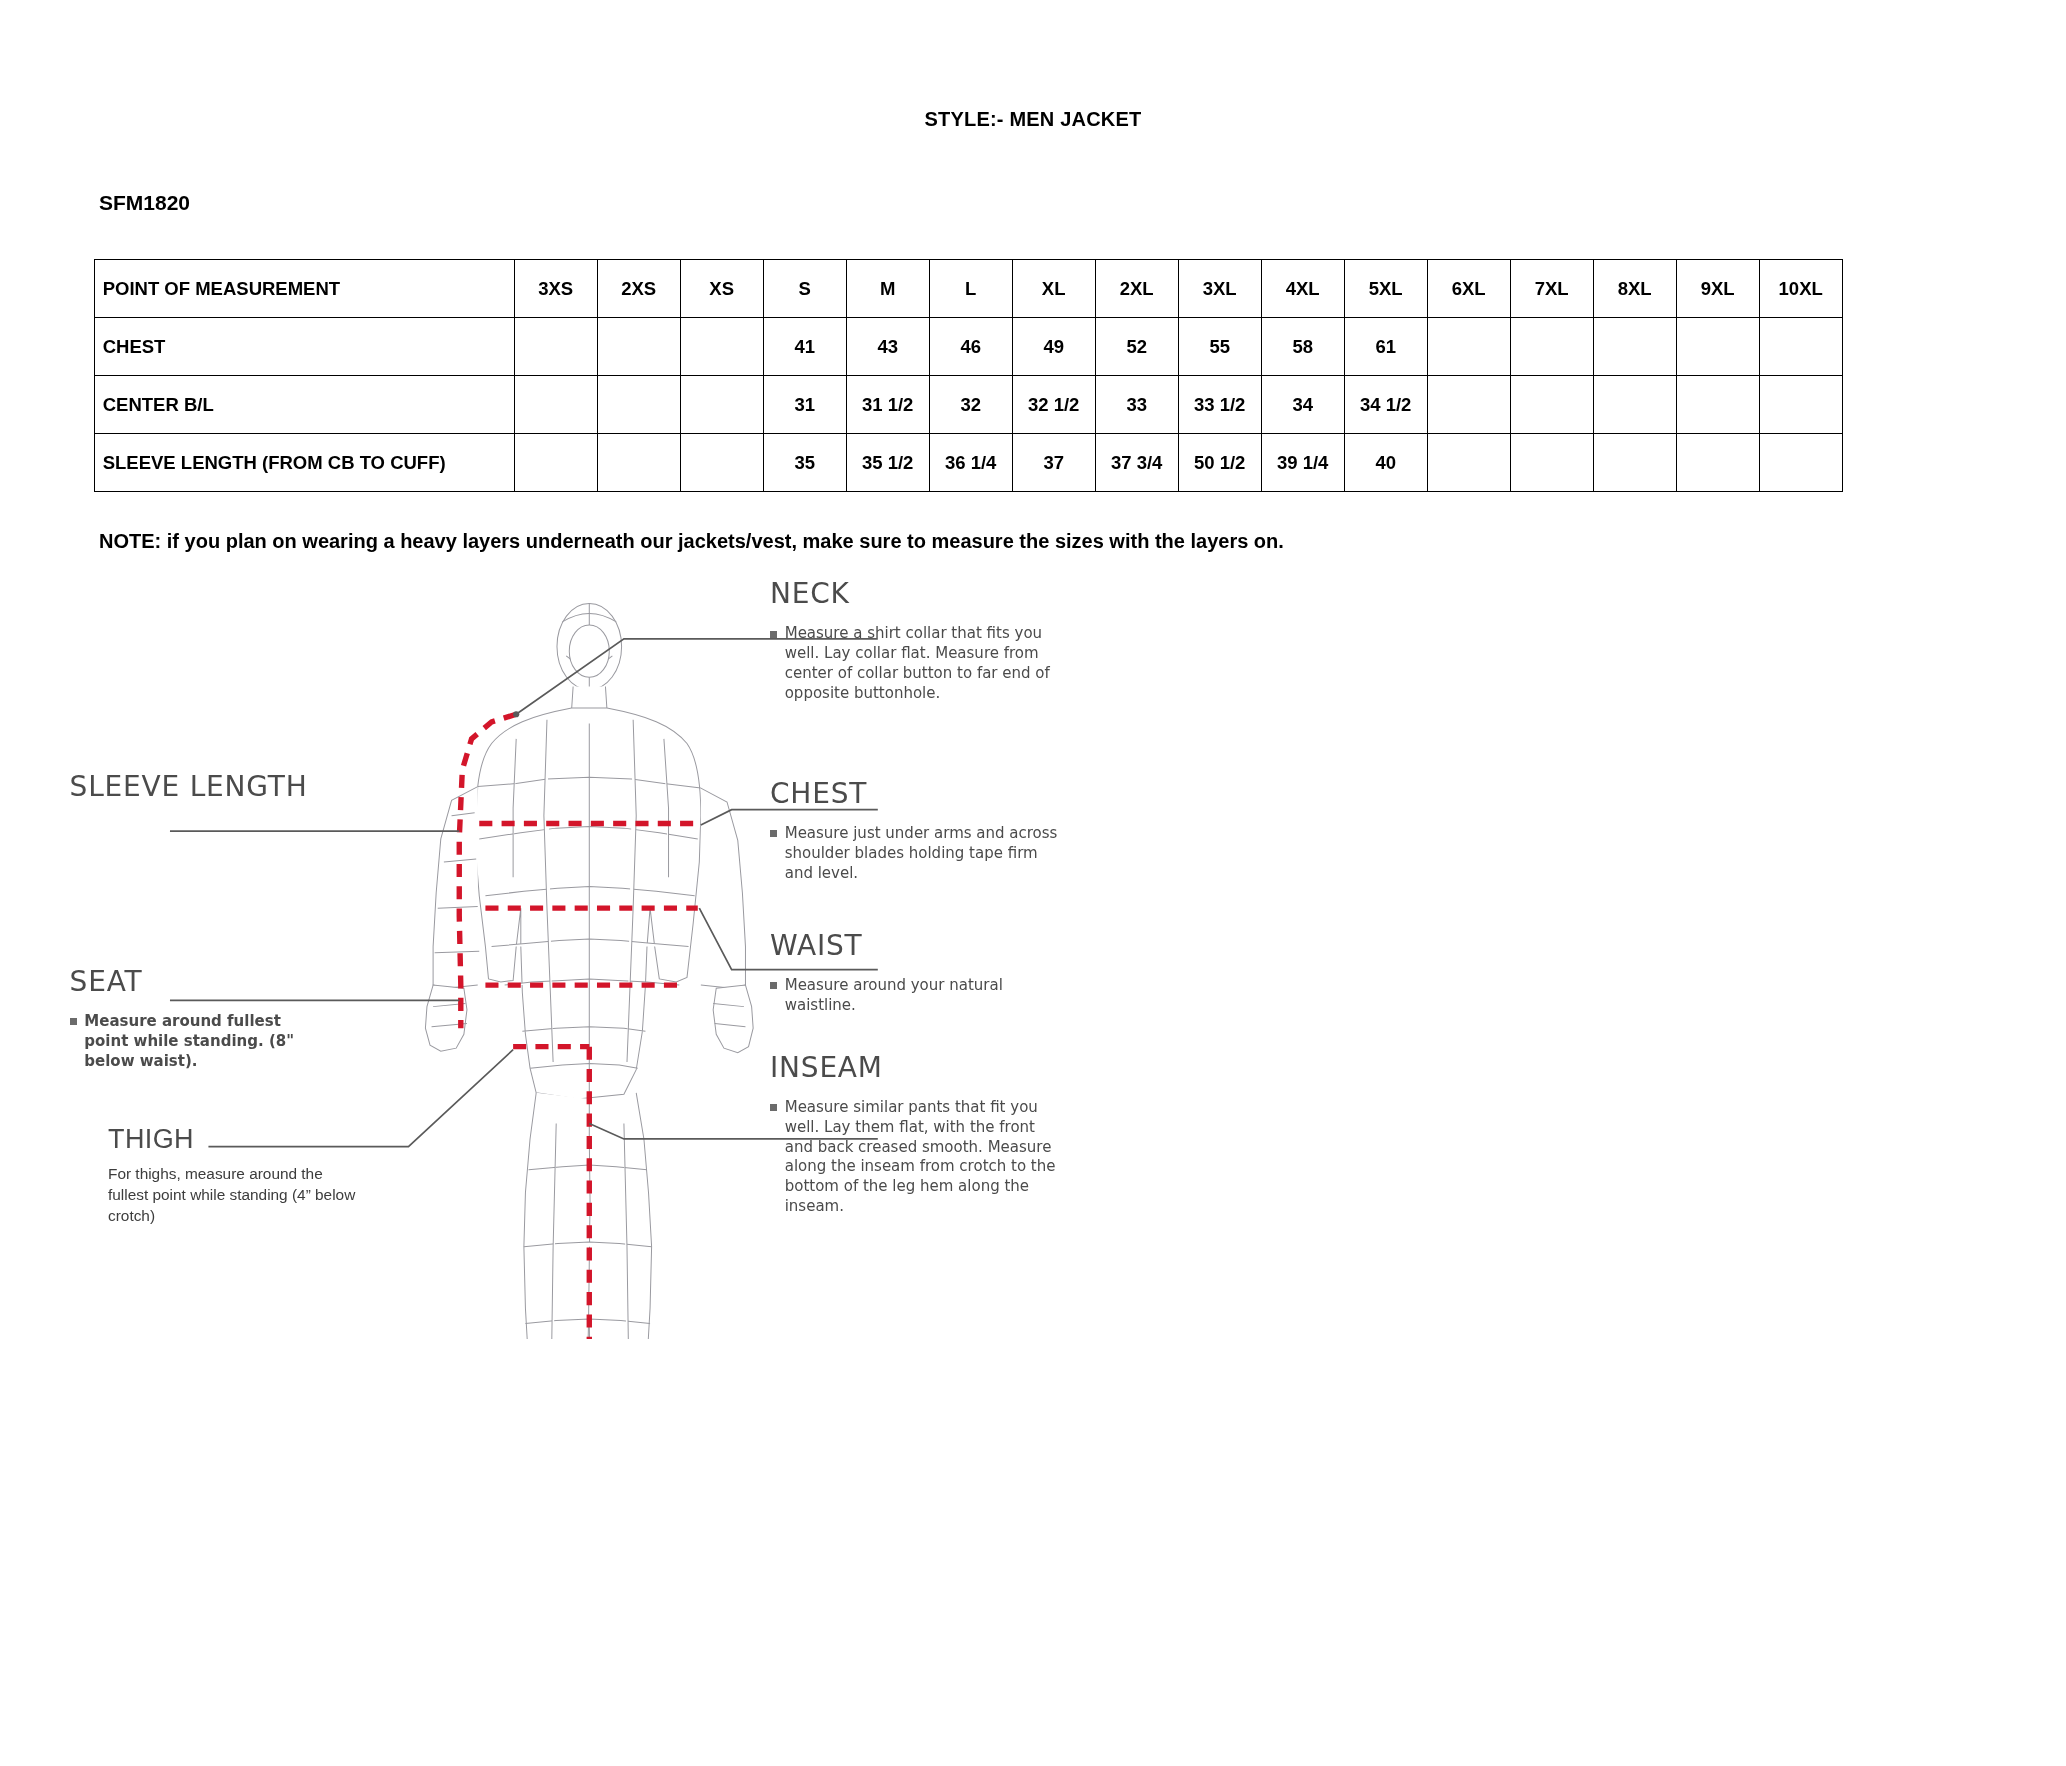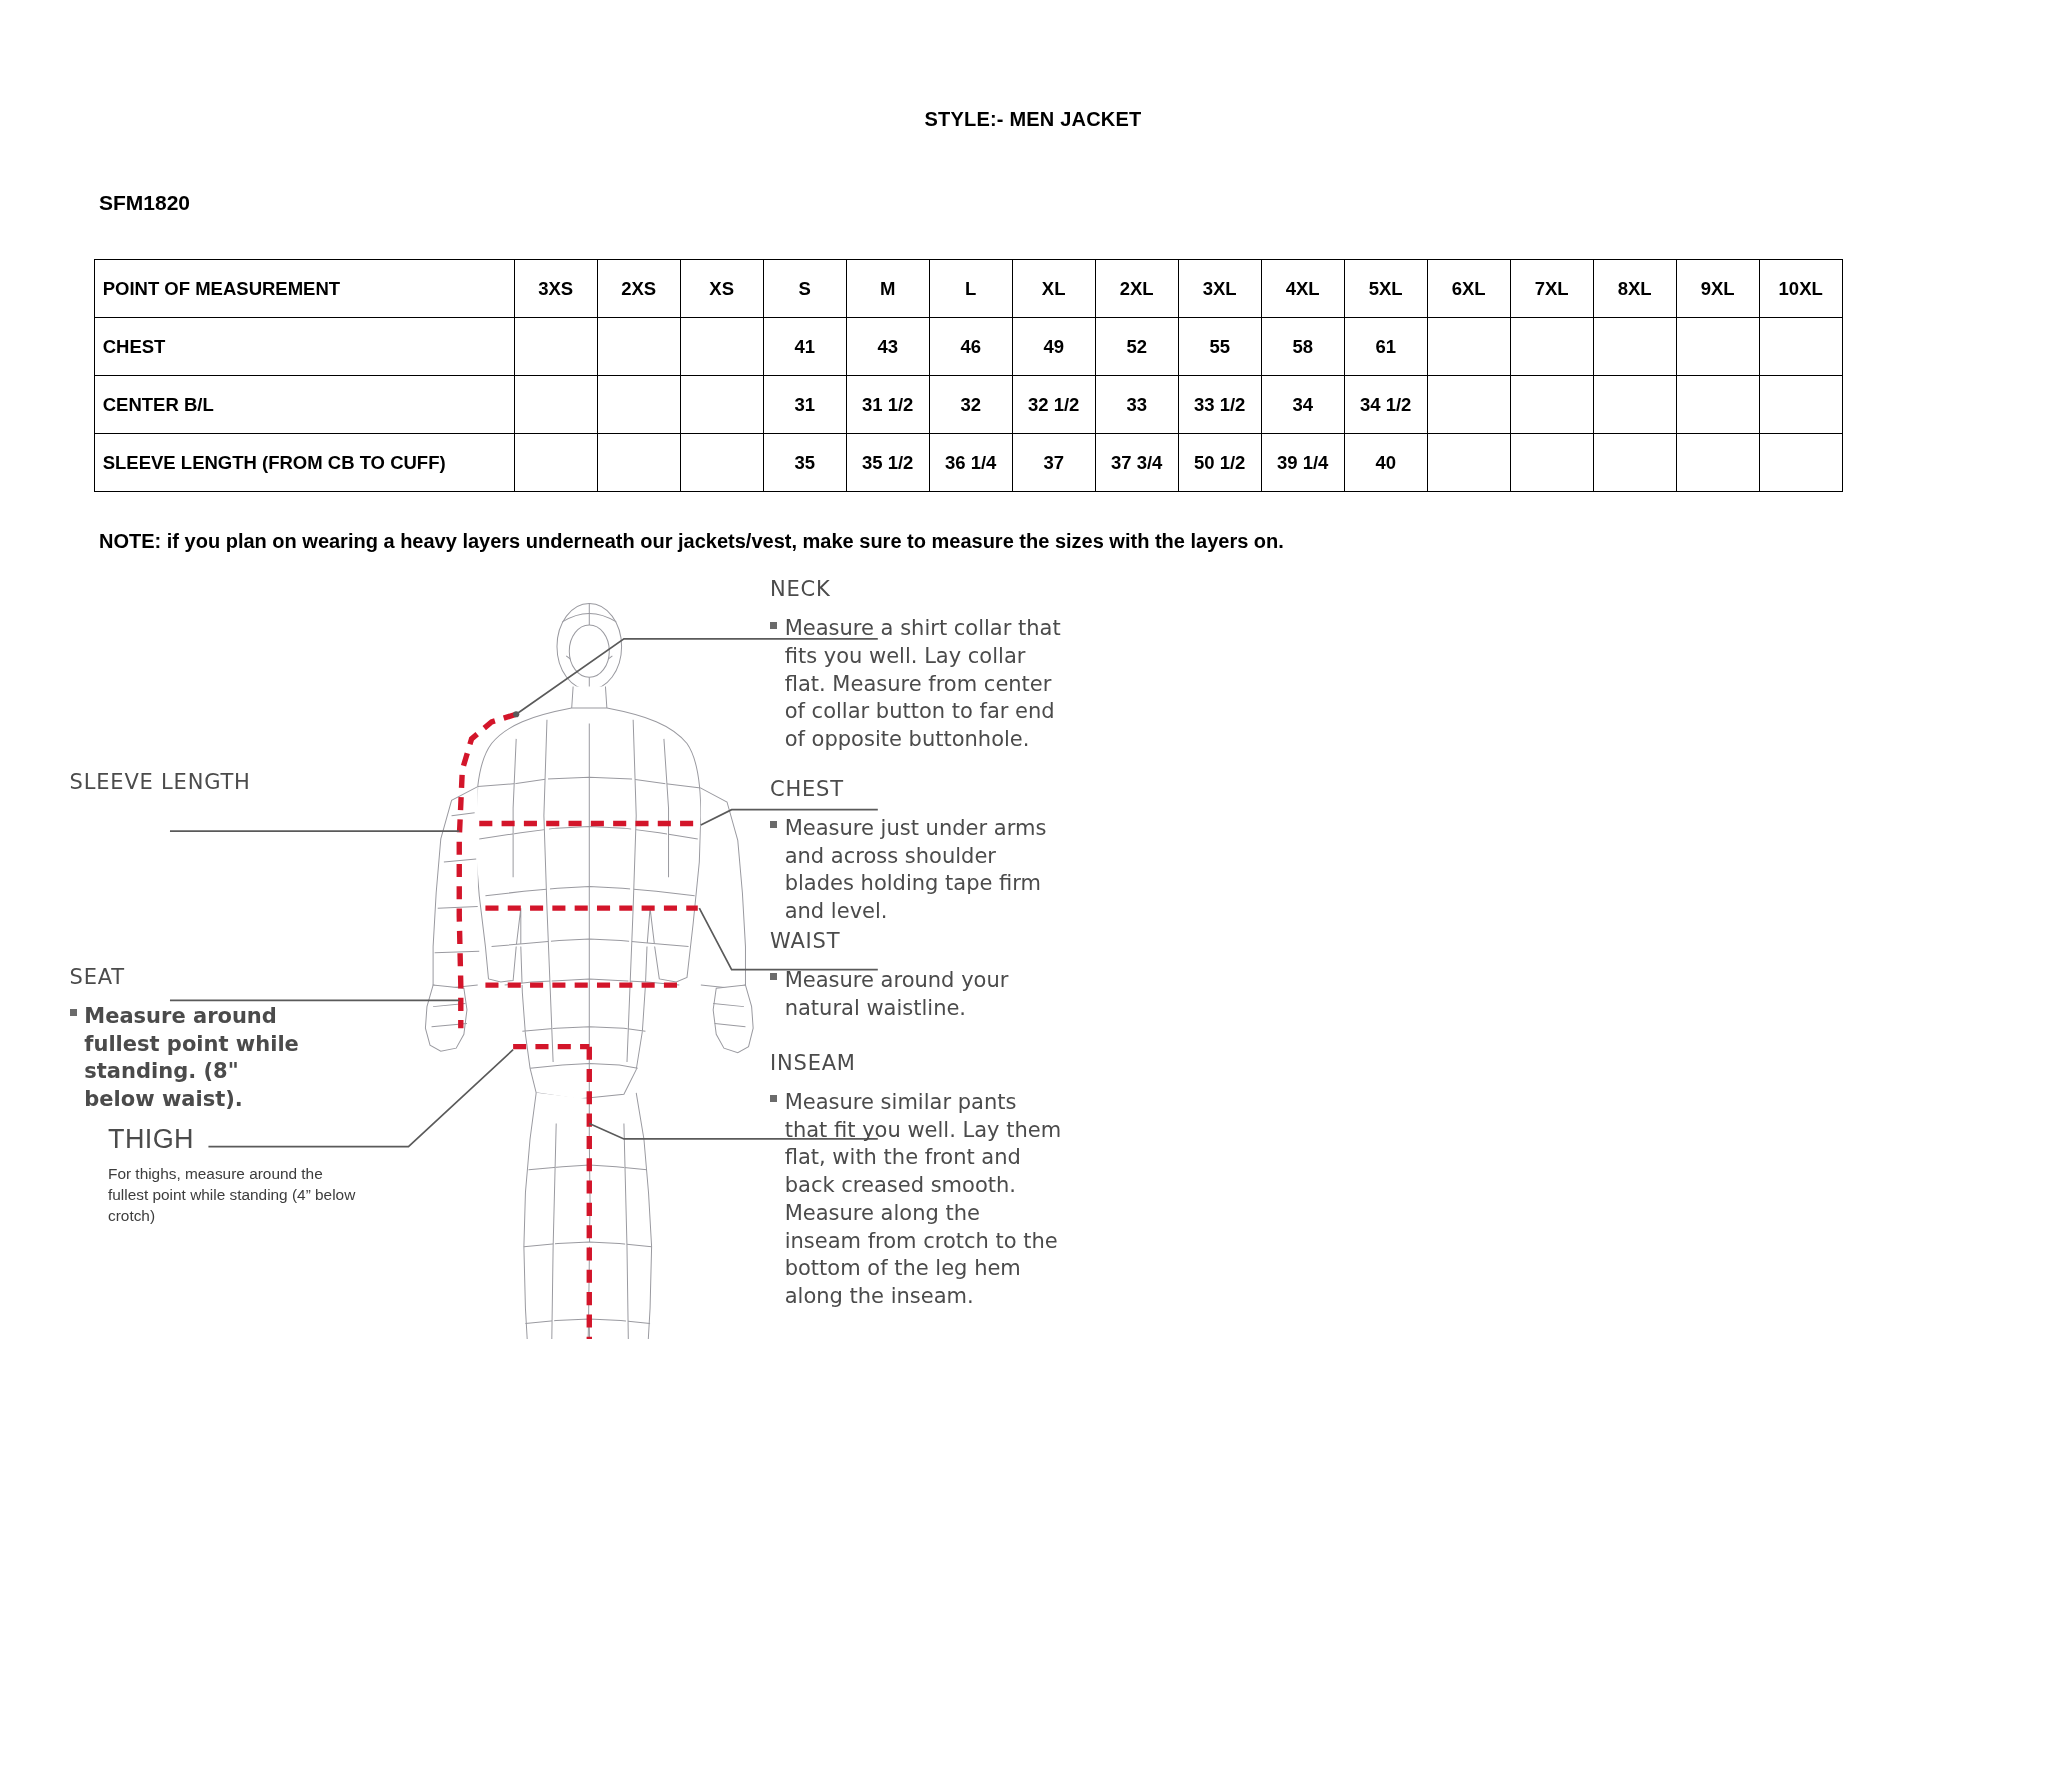--- a/index.html
+++ b/index.html
@@ -70,28 +70,28 @@
   }
   .figure {
     position: absolute;
     top: 585px;
     left: 85px;
     width: 847px;
     height: 739px;
   }
   .fig-heading {
     font-family: "DejaVu Sans", sans-serif;
-    font-size: 21px;
+    font-size: 28px;
     letter-spacing: 0.8px;
     color: #4b4b4b;
     font-weight: normal;
   }
   .fig-body {
     font-family: "DejaVu Sans", sans-serif;
-    font-size: 21px;
+    font-size: 15px;
     line-height: 1.32;
     color: #4b4b4b;
   }
   .fig-body-alt {
     font-family: "Liberation Sans", sans-serif;
     font-size: 15.4px;
     line-height: 1.36;
     color: #3c3c3c;
   }
   .blk {

